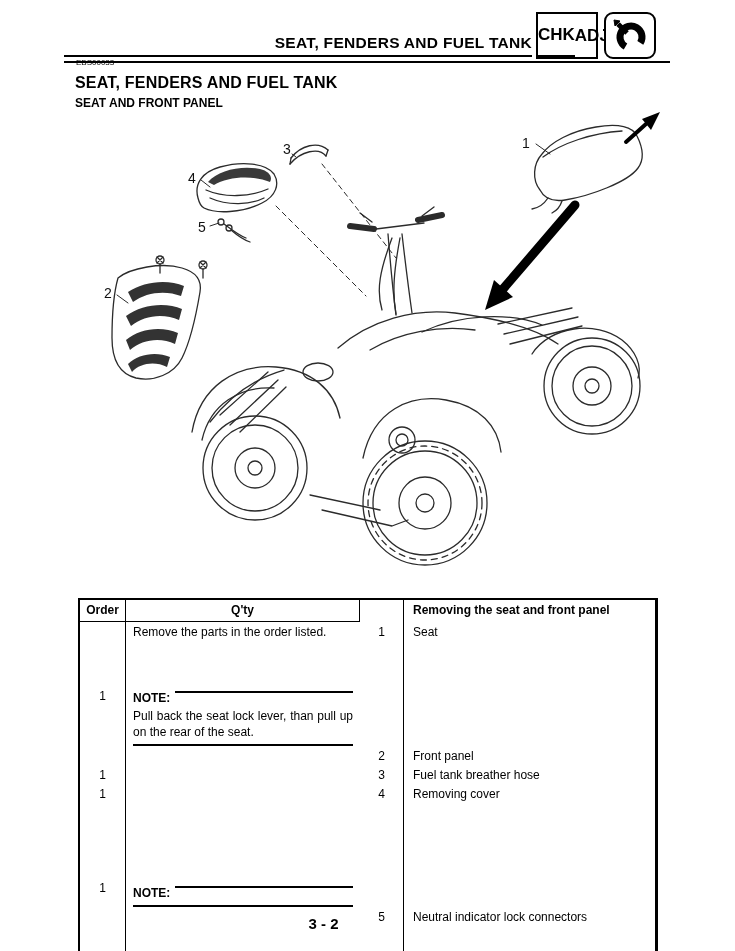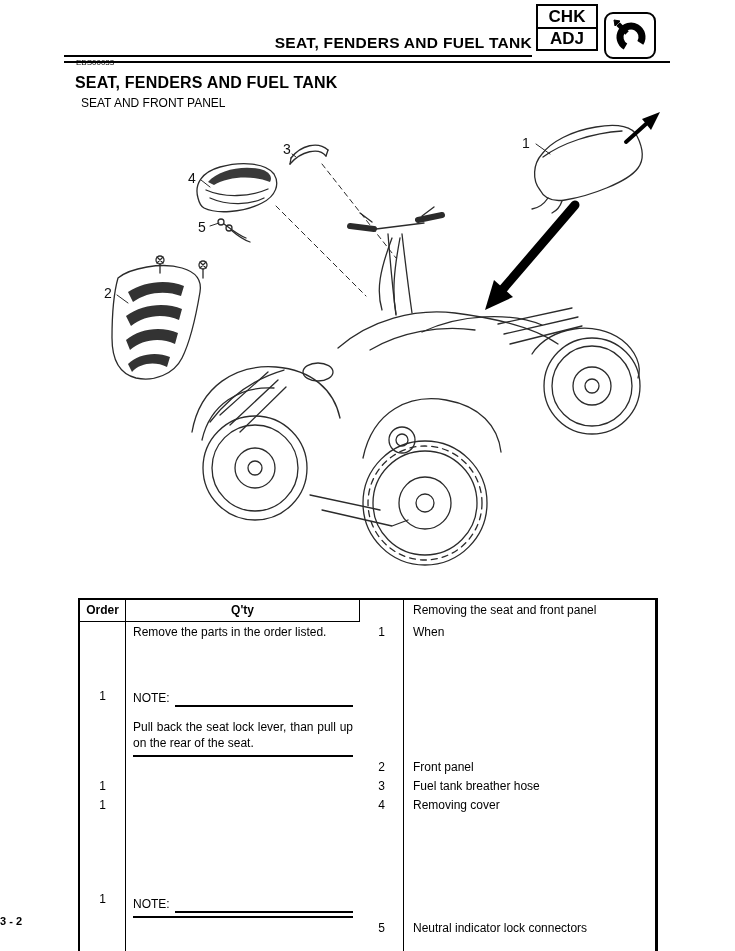--- a/index.html
+++ b/index.html
@@ -2,51 +2,51 @@
 <html><head>
 <meta charset="utf-8">
 <style>
   *{margin:0;padding:0;box-sizing:border-box}
   html,body{background:#fff}
   body{width:735px;height:951px;position:relative;font-family:"Liberation Sans",sans-serif;color:#000;overflow:hidden}
 
   .header-title{position:absolute;left:64px;top:26px;width:468px;height:31px;border-bottom:2px solid #000;
     display:flex;align-items:flex-end;justify-content:flex-end;font-weight:bold;font-size:15.5px;letter-spacing:.3px;padding-bottom:3px}
   .full-rule{position:absolute;left:64px;top:61px;width:606px;border-top:2px solid #000}
-  .chk-box{position:absolute;left:536px;top:4px;width:62px;height:47px;border:2.5px solid #000;display:flex;flex-direction:column;background:#fff}
+  .chk-box{position:absolute;left:536px;top:12px;width:62px;height:47px;border:2.5px solid #000;display:flex;flex-direction:row;background:#fff}
   .chk-box .cell{flex:1;display:flex;align-items:center;justify-content:center;font-weight:bold;font-size:17px;line-height:1}
   .chk-box .cell.top{border-bottom:2.5px solid #000}
   .icon-box{position:absolute;left:604px;top:12px;width:52px;height:47px;border:2.5px solid #000;border-radius:9px;
     display:flex;align-items:center;justify-content:center;background:#fff}
 
   .ref-code{position:absolute;left:76px;top:58px;font-size:8px}
   .sec-heading{position:absolute;left:75px;top:74px;font-size:16px;font-weight:bold;letter-spacing:.2px}
-  .sec-subheading{position:absolute;left:81px;top:96px;font-size:12px;font-weight:normal}
+  .sec-subheading{position:absolute;left:75px;top:96px;font-size:12px;font-weight:bold}
 
   .figure{position:absolute;left:70px;top:110px;width:600px;height:484px}
 
   .ptable{position:absolute;left:78px;top:598px;width:580px;border:2px solid #000;
     display:grid;grid-template-columns:46px 234px 44px 1fr;font-size:12px;line-height:1.34;background:#fff}
   .ptable>div{border-right:1px solid #000}
   .ptable>div.last{border-right:none}
   .hd{font-weight:bold;text-align:center;border-bottom:1px solid #000;padding:2px 0 3px}
   .c-order{text-align:center;padding-top:2px}
   .c-job{padding:2px 4px 0 9px}
   .c-qty{text-align:center;padding-top:2px}
   .c-rem{padding:2px 7px 0 7px}
-  .bold{font-weight:normal}
+  .bold{font-weight:bold}
   .mh18{min-height:19px}.mh64{min-height:64px}.mh12{min-height:13px}
   .mh92{min-height:94px}.mh24{min-height:23px}.mh46{min-height:48px}.mh10{min-height:11px}
-  .note-head{display:flex;align-items:flex-end;font-weight:normal}
+  .note-head{display:flex;align-items:flex-start;font-weight:bold}
   .note-rule{flex:1;height:2px;background:#000;margin-left:5px;position:relative;top:1px}
-  .note-text{text-align:justify;margin-top:13px}
+  .note-text{text-align:justify;margin-top:2px}
   .note-end{height:2px;background:#000;margin-top:4px}
   .mt2{margin-top:2px}.mt5{margin-top:5px}
 
-  .footer{position:absolute;left:0;top:915px;width:647px;text-align:left;font-weight:bold;font-size:11px}
+  .footer{position:absolute;left:0;top:915px;width:647px;text-align:center;font-weight:bold;font-size:15px}
 </style>
 </head>
 <body>
 
 <div class="header-title">SEAT, FENDERS AND FUEL TANK</div>
 <div class="full-rule"></div>
 
 <div class="chk-box">
   <div class="cell top">CHK</div>
   <div class="cell">ADJ</div>
@@ -193,21 +193,21 @@
 
   <div class="hd">Order</div>
   <div class="hd">Q'ty</div>
 
   <div class="c-order mh18"></div>
   <div class="c-job bold">Removing the seat and front panel</div>
   <div class="c-qty"></div>
   <div class="c-rem last">Remove the parts in the order listed.</div>
 
   <div class="c-order mh64">1</div>
-  <div class="c-job">When</div>
+  <div class="c-job">Seat</div>
   <div class="c-qty">1</div>
   <div class="c-rem last">
     <div class="note-head mt2">
       <span>NOTE:</span>
       <span class="note-rule"></span>
     </div>
     <div class="note-text">Pull back the seat lock lever, than pull up on the rear of the seat.</div>
     <div class="note-end"></div>
   </div>
 

